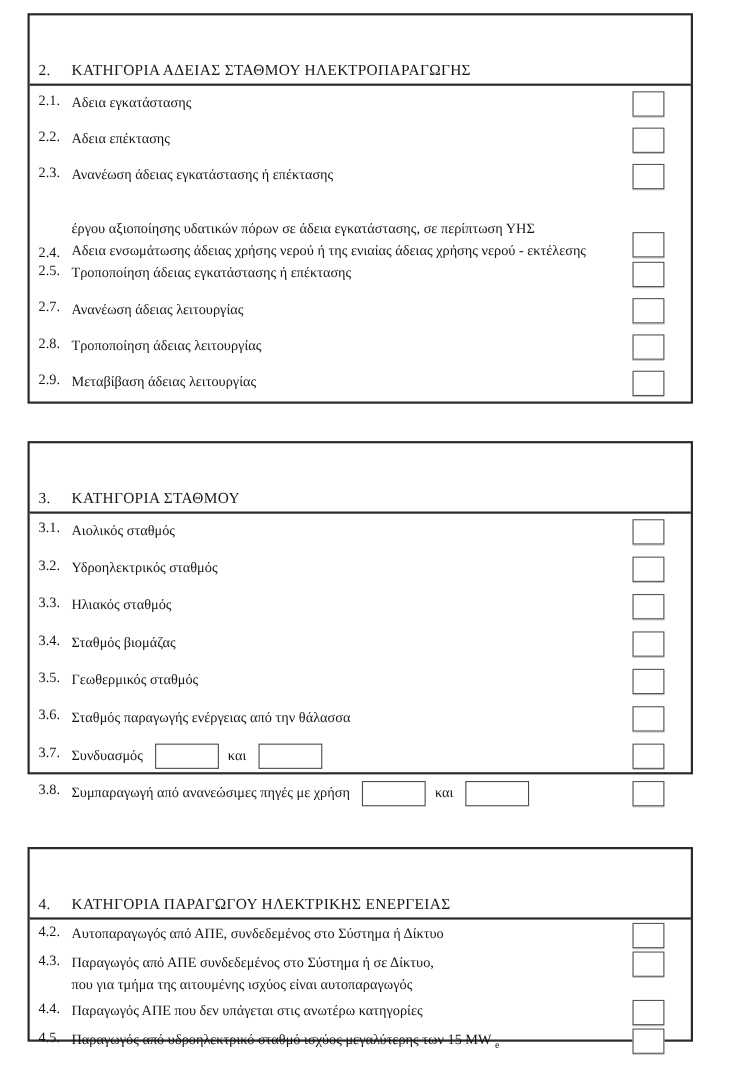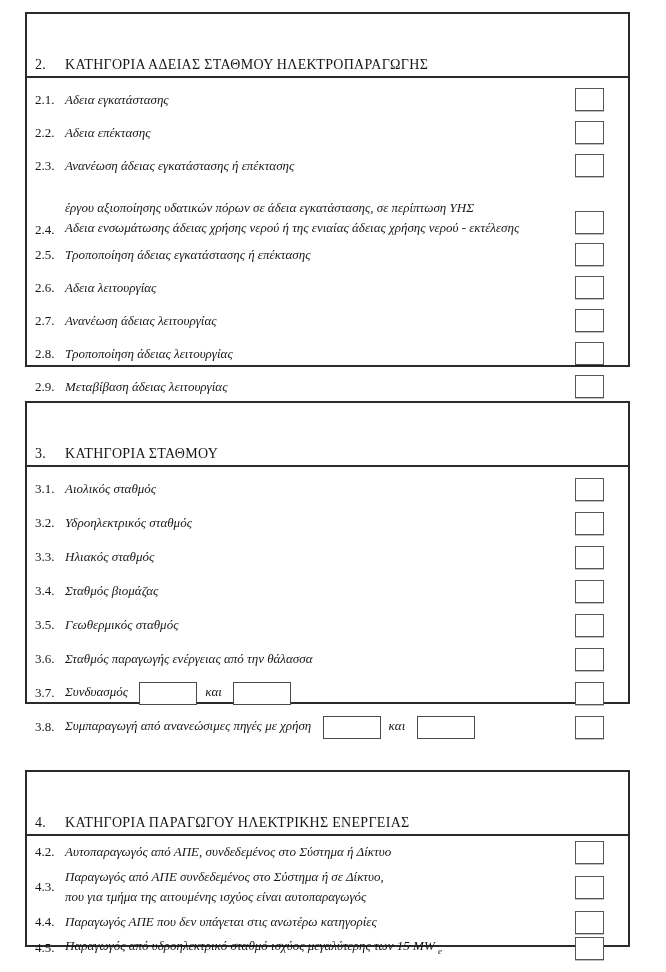--- a/index.html
+++ b/index.html
@@ -37,21 +37,20 @@
     letter-spacing: 0.3px;
   }
   .header-num { width: 30px; flex: none; }
   .header-title { flex: 1; white-space: nowrap; margin-top: 41px; }
 
   .rows { padding-top: 5px; }
   .sec-2 .rows { padding-top: 3px; }
 
   .item-row {
     display: flex;
-    align-items: center;
     box-sizing: border-box;
     padding: 0 24px 0 8px;
     min-height: 33px;
   }
   .sec-1 .item-row { min-height: 34px; }
   .sec-2 .item-row { min-height: 26px; }
 
   .item-row.multi { min-height: 56px; }
   .sec-2 .item-row.multi { min-height: 44px; }
 
@@ -61,21 +60,20 @@
   .item-num {
     width: 30px;
     flex: none;
     font-size: 13px;
   }
   .item-label {
     flex: 1;
     font-size: 13px;
     line-height: 20px;
     min-width: 0;
-    font-style: italic;
   }
   .label-line { white-space: nowrap; }
 
   .checkbox {
     flex: none;
     width: 27px;
     height: 21px;
     margin-left: 8px;
     border: 1.5px solid #565656;
     background: #ffffff;
@@ -132,27 +130,20 @@
           <span class="checkbox"></span>
         </div>
         <div class="item-row">
           <span class="item-num">2.5.</span>
           <div class="item-label">
             <div class="label-line"><span class="label-text">Τροποποίηση άδειας εγκατάστασης ή επέκτασης</span> </div>
           </div>
           <span class="checkbox"></span>
         </div>
         <div class="item-row">
-          <span class="item-num">2.6.</span>
-          <div class="item-label">
-            <div class="label-line"><span class="label-text">Αδεια λειτουργίας</span> </div>
-          </div>
-          <span class="checkbox"></span>
-        </div>
-        <div class="item-row">
           <span class="item-num">2.7.</span>
           <div class="item-label">
             <div class="label-line"><span class="label-text">Ανανέωση άδειας λειτουργίας</span> </div>
           </div>
           <span class="checkbox"></span>
         </div>
         <div class="item-row">
           <span class="item-num">2.8.</span>
           <div class="item-label">
             <div class="label-line"><span class="label-text">Τροποποίηση άδειας λειτουργίας</span> </div>

